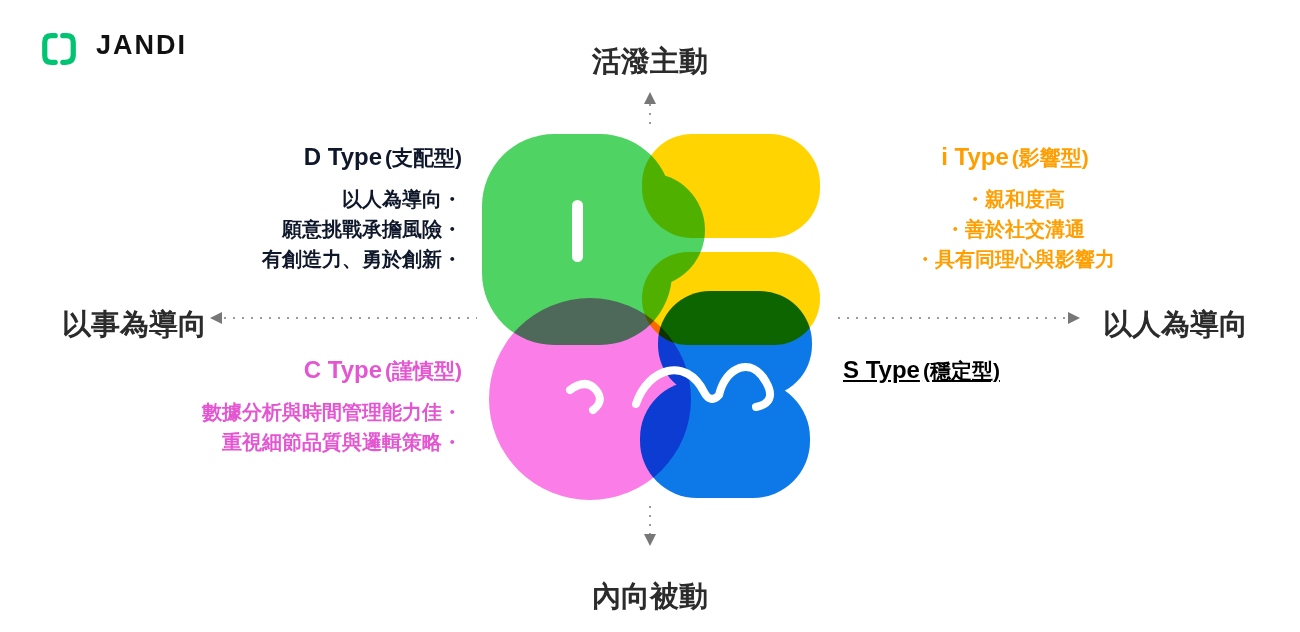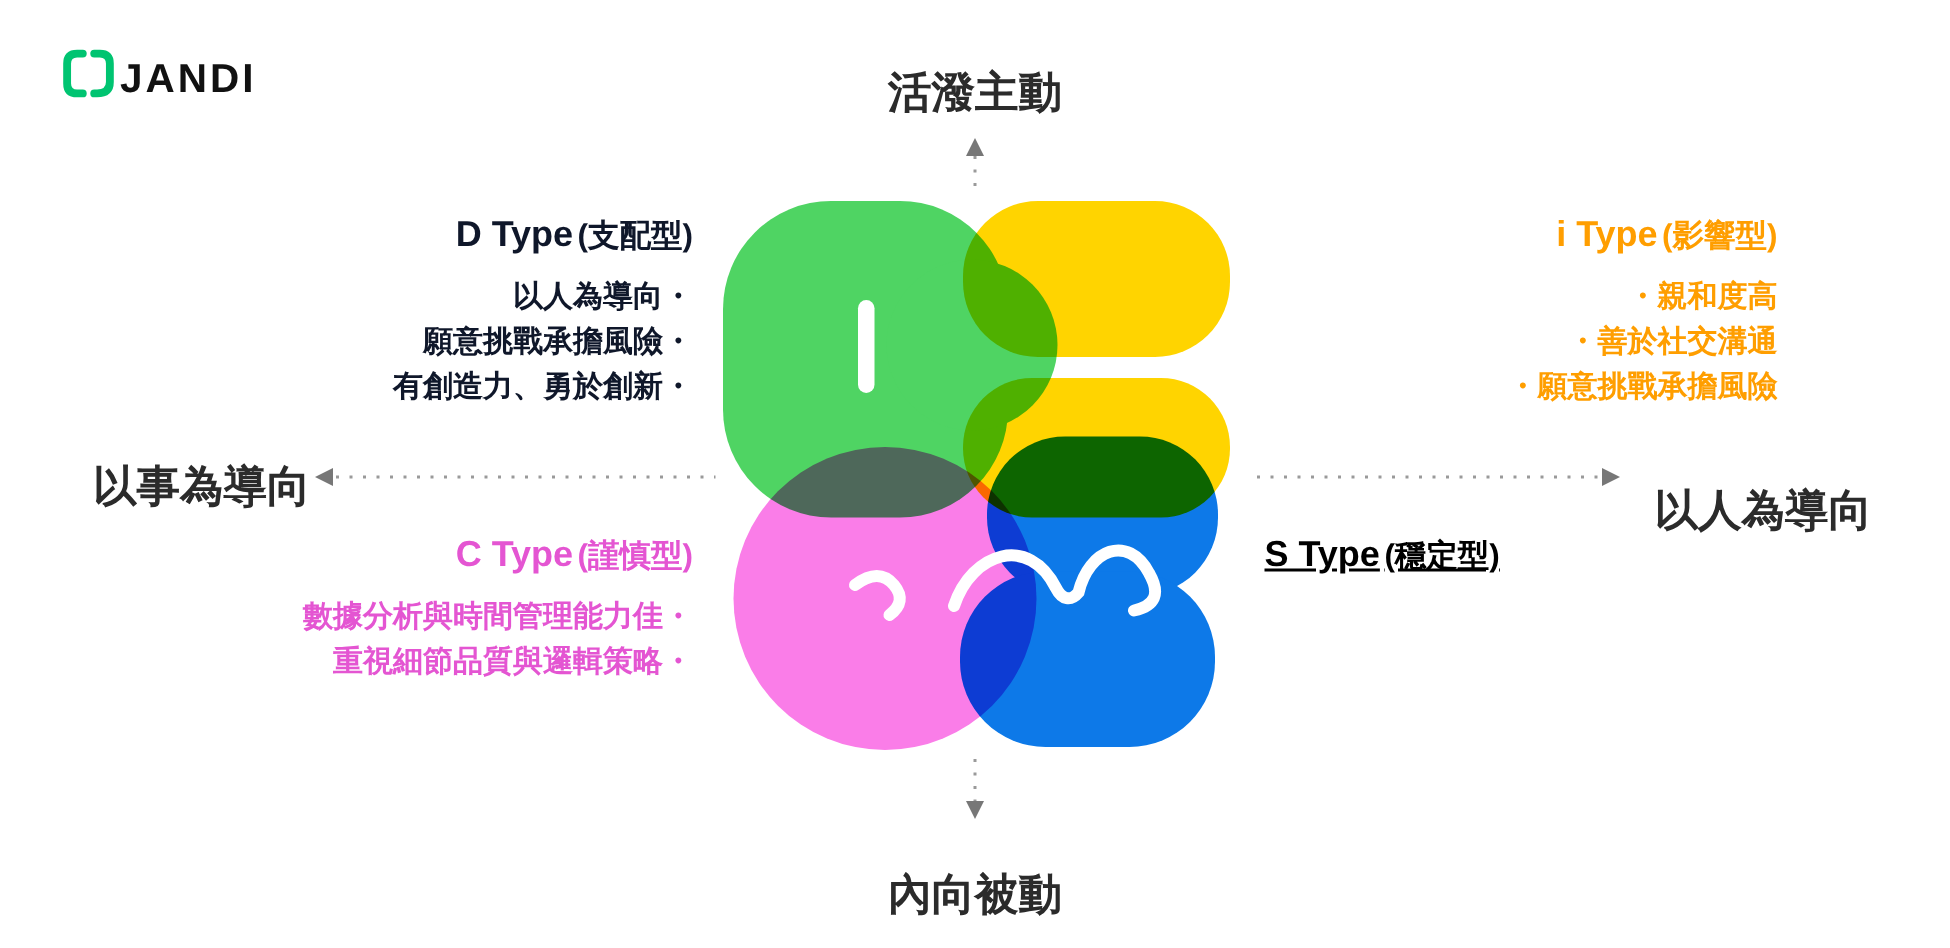--- a/index.html
+++ b/index.html
@@ -2,44 +2,44 @@
 <html><head>
 <meta charset="utf-8">
 <style>
   html,body{margin:0;padding:0;background:#ffffff;}
   .canvas{
     position:relative;width:1300px;height:632px;background:#ffffff;overflow:hidden;
     font-family:"Liberation Sans","DejaVu Sans",sans-serif;
   }
 
   
-  .logo{position:absolute;left:40px;top:30px;display:flex;align-items:flex-end;gap:2px;}
+  .logo{position:absolute;left:40px;top:30px;display:flex;align-items:flex-start;gap:18px;}
   .logo-text{font-size:27px;font-weight:bold;color:#111111;letter-spacing:2px;}
 
   
   .diagram{position:absolute;left:0;top:0;isolation:isolate;}
   .dash{stroke:#9a9a9a;stroke-width:2;stroke-dasharray:2 7;fill:none;}
   .arrow{fill:#777777;}
   .wcurve{fill:none;stroke:#ffffff;stroke-width:8;stroke-linecap:round;}
   .blend{mix-blend-mode:multiply;}
 
   
   .axis-label{position:absolute;font-size:29px;font-weight:bold;color:#2b2b2b;white-space:nowrap;}
   .axis-top{left:500px;top:42px;width:300px;text-align:center;}
   .axis-bottom{left:500px;top:577px;width:300px;text-align:center;}
   .axis-left{left:62px;top:305px;}
-  .axis-right{left:1103px;top:305px;margin-top:16px;}
+  .axis-right{left:1103px;top:305px;}
 
   
   .quad{position:absolute;white-space:nowrap;}
   .quad .title{font-size:24px;font-weight:bold;margin-bottom:12px;}
   .quad .title .sub{font-size:21px;margin-left:3px;}
   .quad .lines{font-size:20px;font-weight:bold;line-height:30px;}
   .quad-d{left:150px;top:143px;width:312px;text-align:right;color:#0f172a;}
-  .quad-i{left:845px;top:143px;width:340px;text-align:right;color:#FF9E00;}
+  .quad-i{left:845px;top:143px;width:340px;text-align:center;color:#FF9E00;}
   .quad-c{left:128px;top:356px;width:334px;text-align:right;color:#E455D2;}
   .quad-s{left:843px;top:356px;width:340px;text-align:left;color:#000000;text-decoration:underline;}
 </style>
 </head>
 <body>
 
 <div class="canvas">
 
   <div class="logo">
     <svg width="38" height="38" viewBox="0 0 40 40">
@@ -100,21 +100,21 @@
     </div>
   </div>
 
   <div class="quad quad-i">
     <div class="title">
       <span>i Type</span><span class="sub">(影響型)</span>
     </div>
     <div class="lines">
       <div>・親和度高</div>
       <div>・善於社交溝通</div>
-      <div>・願意挑戰承擔風險</div>
+      <div>・具有同理心與影響力</div>
     </div>
   </div>
 
   <div class="quad quad-c">
     <div class="title">
       <span>C Type</span><span class="sub">(謹慎型)</span>
     </div>
     <div class="lines">
       <div>數據分析與時間管理能力佳・</div>
       <div>重視細節品質與邏輯策略・</div>

